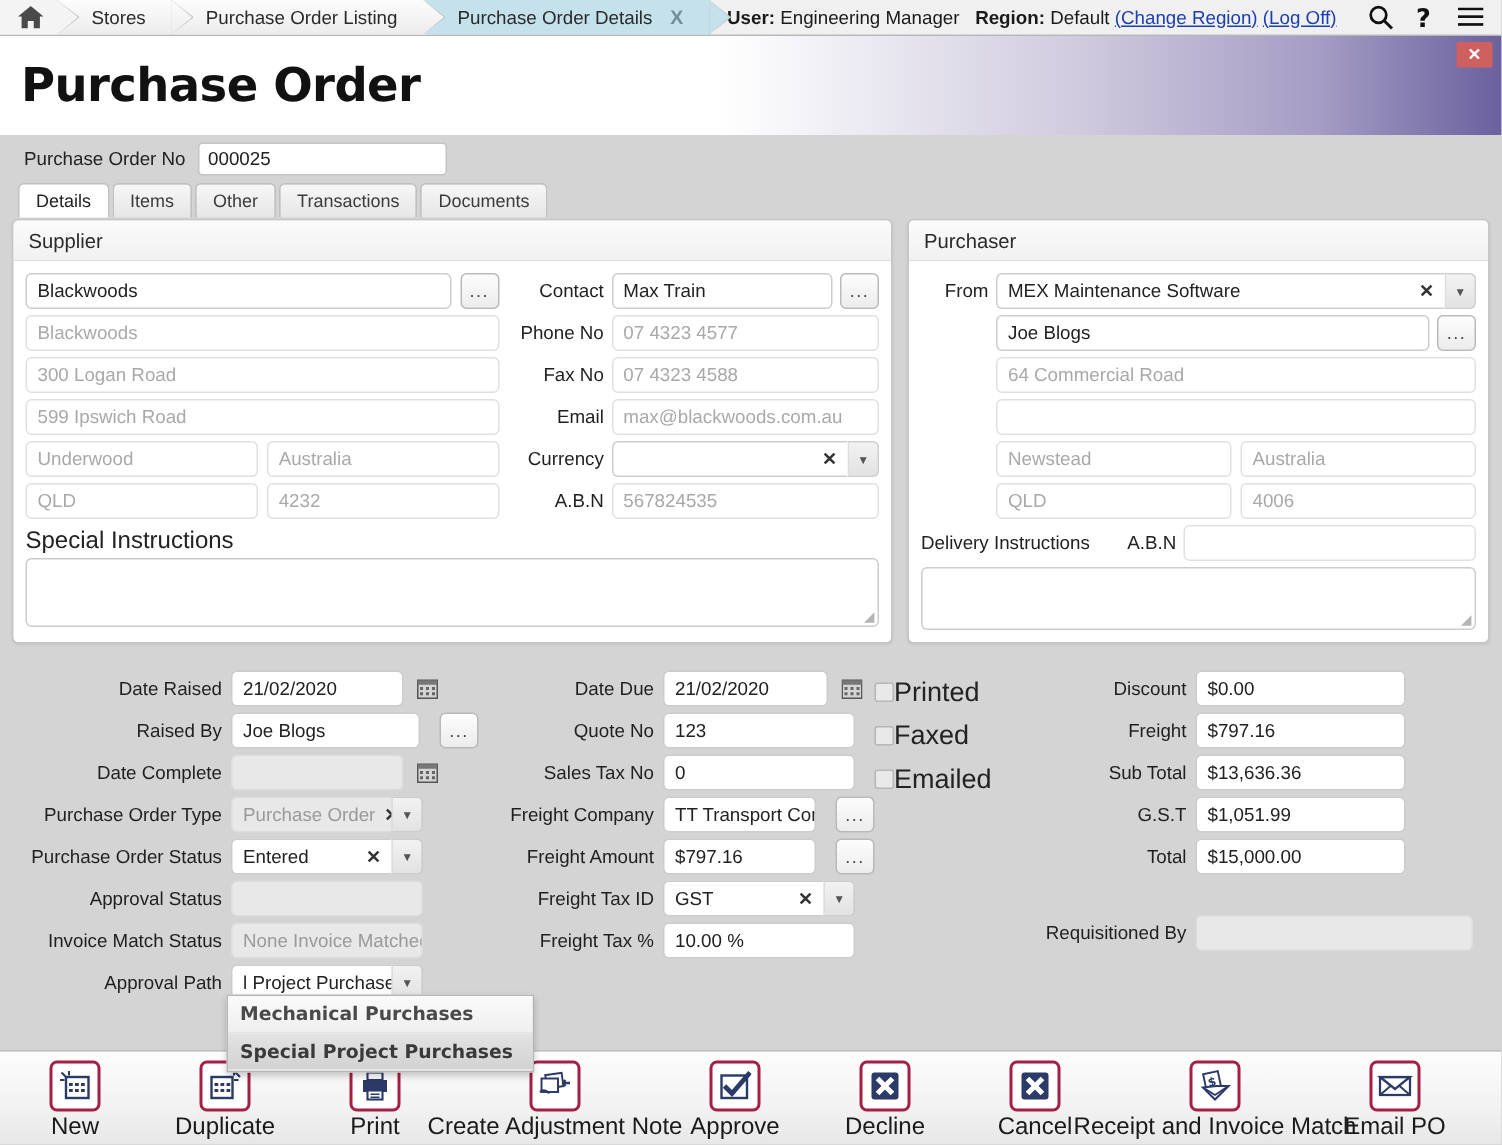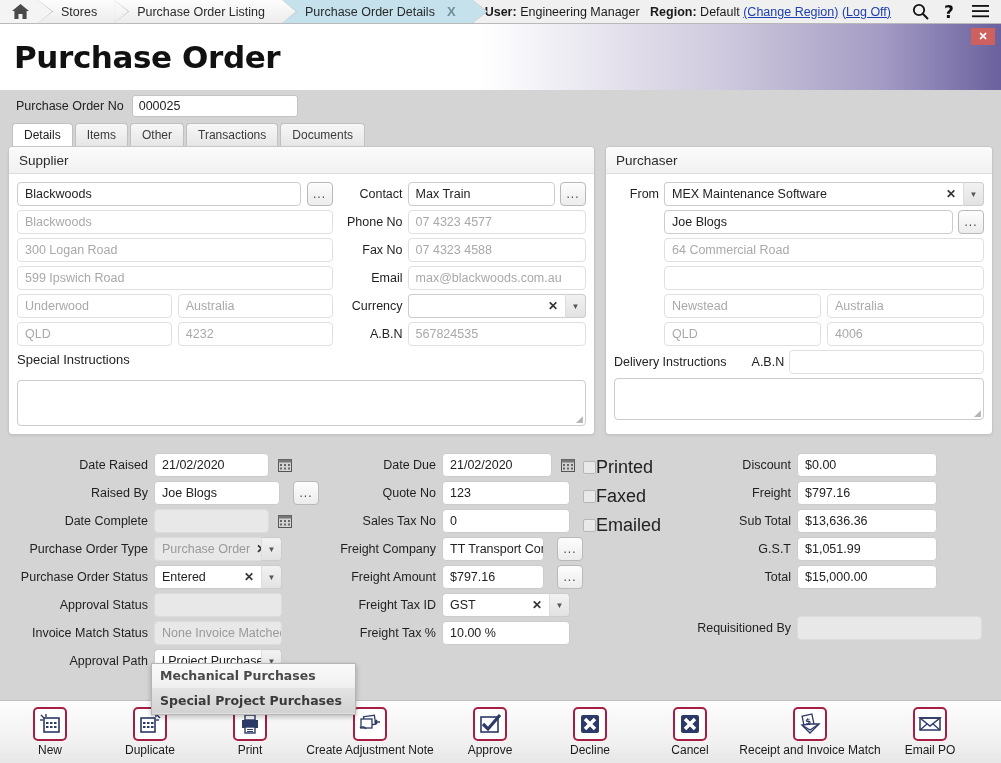--- a/index.html
+++ b/index.html
@@ -72,21 +72,21 @@
   #content { padding:0 6px; background:#d4d4d4; }
 
   #po-no-row { display:flex; align-items:center; height:32px; padding-left:10px; }
   #po-no-row .lbl { font-size:12.5px; margin-right:8px; }
   #po-no-input {
     width:166px; height:22px; background:#fff; border:1px solid #c3c3c3;
     border-radius:3px; display:flex; align-items:center; padding:0 6px; font-size:12.5px;
   }
 
   
-  #tabs { display:flex; padding-left:6px; align-items:center; height:24px; }
+  #tabs { display:flex; padding-left:6px; align-items:flex-start; height:24px; }
   .tab {
     padding:4px 11px 4px; font-size:12px; color:#3b3b3b; cursor:pointer;
     background:linear-gradient(180deg,#f7f7f7,#e6e6e6);
     border:1px solid #c0c0c0; border-bottom:none;
     border-radius:4px 4px 0 0; margin-right:2px; line-height:14px;
   }
   .tab.active { background:#fff; color:#222; }
 
   
   #panels { display:flex; gap:10px; padding:0 2px; }
@@ -185,21 +185,21 @@
     position:absolute; left:0; bottom:0; width:1001px; height:63px;
     background:linear-gradient(180deg,#fdfdfd 0%, #f2f2f2 60%, #e7e7e7 100%);
     border-top:1px solid #bfbfbf; display:flex; align-items:flex-start; padding-top:6px;
   }
   .tbtn { width:100px; display:flex; flex-direction:column; align-items:center; cursor:pointer; }
   .tbtn.wide { width:140px; }
   .ticon {
     width:34px; height:34px; border:2px solid #a41f43; border-radius:5px; background:#fff;
     display:flex; align-items:center; justify-content:center; margin-bottom:2px;
   }
-  .tlbl { font-size:12px; color:#1a1a1a; white-space:nowrap; }
+  .tlbl { font-size:16px; color:#1a1a1a; white-space:nowrap; }
   svg { display:block; }
 </style>
 </head>
 <body>
 
 <div id="topbar">
   <div class="crumb home">
     <span>
       <svg width="17" height="15" viewBox="0 0 17 15">
           <path d="M8.5 0L0 7h2.4v8h4.1v-5h4v5h4.1V7H17z" fill="#4a4a4a"></path>
@@ -319,21 +319,21 @@
                 <div class="arrow">▼</div>
               </div>
             </div>
             <div class="sr">
               <span class="lbl-r">A.B.N</span>
               <div class="fld ro" style="flex:1">567824535</div>
             </div>
           </div>
         </div>
         <div style="margin-top:2px">
-          <div style="font-size:13px;margin-bottom:13px">Special Instructions</div>
+          <div style="font-size:16px;margin-bottom:2px">Special Instructions</div>
           <div class="ta-wrap">
             <div class="ta"></div>
             <span class="ta-grip">◢</span>
           </div>
         </div>
       </div>
     </div>
 
     <div class="panel" id="purchaser-panel">
       <div class="panel-title">Purchaser</div>

